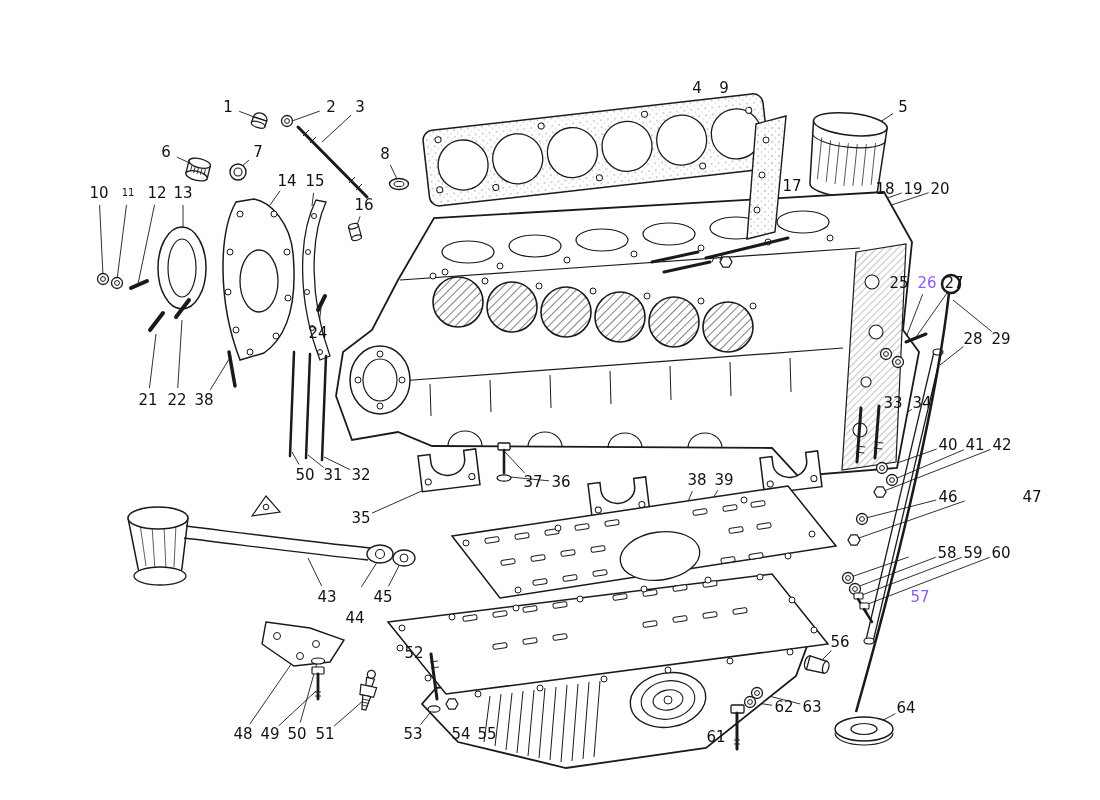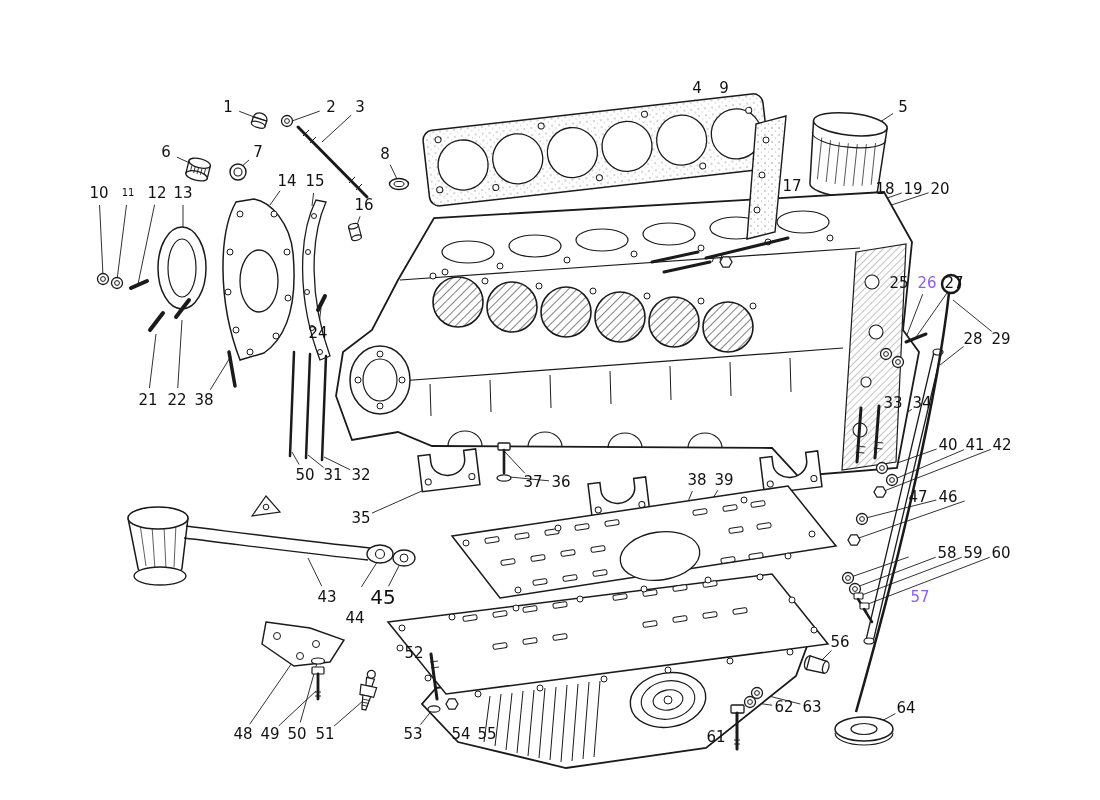--- a/index.html
+++ b/index.html
@@ -504,23 +504,23 @@
       <span class="callout" style="left: 361px; top: 518px; color: rgb(17, 17, 17); font-size: 15px;">35</span>
       <span class="callout" style="left: 561px; top: 482px; color: rgb(17, 17, 17); font-size: 15px;">36</span>
       <span class="callout" style="left: 533px; top: 482px; color: rgb(17, 17, 17); font-size: 15px;">37</span>
       <span class="callout" style="left: 697px; top: 480px; color: rgb(17, 17, 17); font-size: 15px;">38</span>
       <span class="callout" style="left: 724px; top: 480px; color: rgb(17, 17, 17); font-size: 15px;">39</span>
       <span class="callout" style="left: 948px; top: 445px; color: rgb(17, 17, 17); font-size: 15px;">40</span>
       <span class="callout" style="left: 975px; top: 445px; color: rgb(17, 17, 17); font-size: 15px;">41</span>
       <span class="callout" style="left: 1002px; top: 445px; color: rgb(17, 17, 17); font-size: 15px;">42</span>
       <span class="callout" style="left: 327px; top: 597px; color: rgb(17, 17, 17); font-size: 15px;">43</span>
       <span class="callout" style="left: 355px; top: 597px; color: rgb(17, 17, 17); font-size: 15px; margin-top: 21px;">44</span>
-      <span class="callout" style="left: 383px; top: 597px; color: rgb(17, 17, 17); font-size: 20px;">45</span>
+      <span class="callout" style="left: 383px; top: 597px; color: rgb(17, 17, 17); font-size: 15px;">45</span>
       <span class="callout" style="left: 948px; top: 497px; color: rgb(17, 17, 17); font-size: 15px;">46</span>
-      <span class="callout" style="left: 918px; top: 497px; color: rgb(17, 17, 17); font-size: 15px;">47</span>
+      <span class="callout" style="left: 1032px; top: 497px; color: rgb(17, 17, 17); font-size: 15px;">47</span>
       <span class="callout" style="left: 243px; top: 734px; color: rgb(17, 17, 17); font-size: 15px;">48</span>
       <span class="callout" style="left: 270px; top: 734px; color: rgb(17, 17, 17); font-size: 15px;">49</span>
       <span class="callout" style="left: 297px; top: 734px; color: rgb(17, 17, 17); font-size: 15px;">50</span>
       <span class="callout" style="left: 325px; top: 734px; color: rgb(17, 17, 17); font-size: 15px;">51</span>
       <span class="callout" style="left: 414px; top: 653px; color: rgb(17, 17, 17); font-size: 15px;">52</span>
       <span class="callout" style="left: 413px; top: 734px; color: rgb(17, 17, 17); font-size: 15px;">53</span>
       <span class="callout" style="left: 461px; top: 734px; color: rgb(17, 17, 17); font-size: 15px;">54</span>
       <span class="callout" style="left: 487px; top: 734px; color: rgb(17, 17, 17); font-size: 15px;">55</span>
       <span class="callout" style="left: 840px; top: 642px; color: rgb(17, 17, 17); font-size: 15px;">56</span>
       <span class="callout" style="left: 920px; top: 553px; color: #8b5cf6; font-size: 15px; margin-top: 44px;">57</span>

